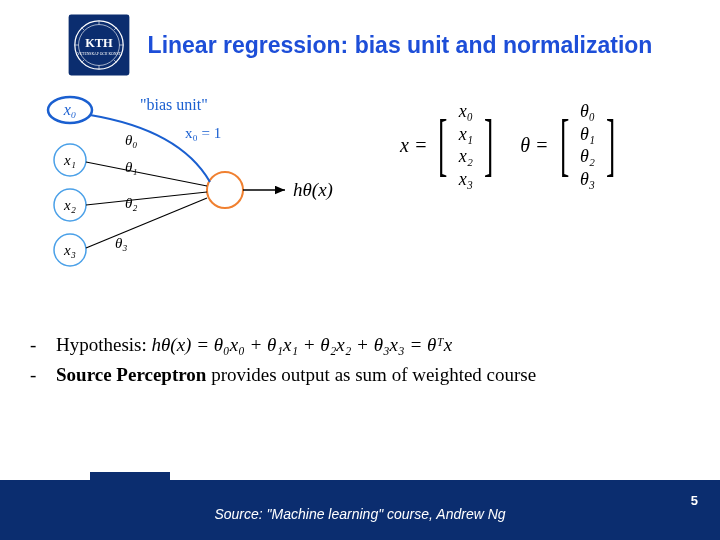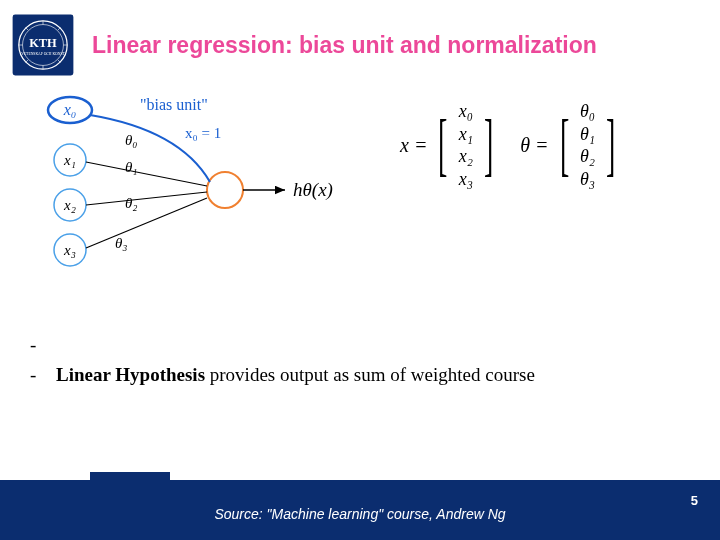--- a/index.html
+++ b/index.html
@@ -8,31 +8,32 @@
     height: 540px;
     font-family: Arial, sans-serif;
     position: relative;
     background: #fff;
     overflow: hidden;
   }
   .header {
     display: flex;
     align-items: center;
     padding: 14px 12px 8px 12px;
+    justify-content: center;
   }
   .logo {
     width: 62px;
     height: 62px;
     margin-right: 18px;
     flex-shrink: 0;
   }
   .title {
     font-size: 23px;
     font-weight: bold;
-    color: #ec4899;
+    color: #1d4ed8;
   }
   .diagram-area {
     position: absolute;
     left: 30px;
     top: 90px;
     width: 330px;
     height: 200px;
   }
   .equations-area {
     position: absolute;
@@ -202,25 +203,29 @@
       <span>θ₂</span>
       <span>θ₃</span>
     </div>
     <span class="bracket">]</span>
   </div>
 </div>
 
 <div class="bullets">
   <div class="row">
     <span class="b-dash">-</span>
+    <span>
+      <span>Hypothesis:</span>
+      <span class="math">hθ(x) = θ₀x₀ + θ₁x₁ + θ₂x₂ + θ₃x₃ = θᵀx</span>
+    </span>
   </div>
   <div class="row">
     <span class="b-dash">-</span>
     <span>
-      <b>Linear Hypothesis</b><span> provides output as sum of weighted course</span>
+      <b>Source Perceptron</b><span> provides output as sum of weighted course</span>
     </span>
   </div>
 </div>
 
 <div class="footer">
   <div class="footer-tab"></div>
   <div class="footer-bar"></div>
   <div class="source">Source: "Machine learning" course, Andrew Ng</div>
   <div class="pagenum">5</div>
 </div>

